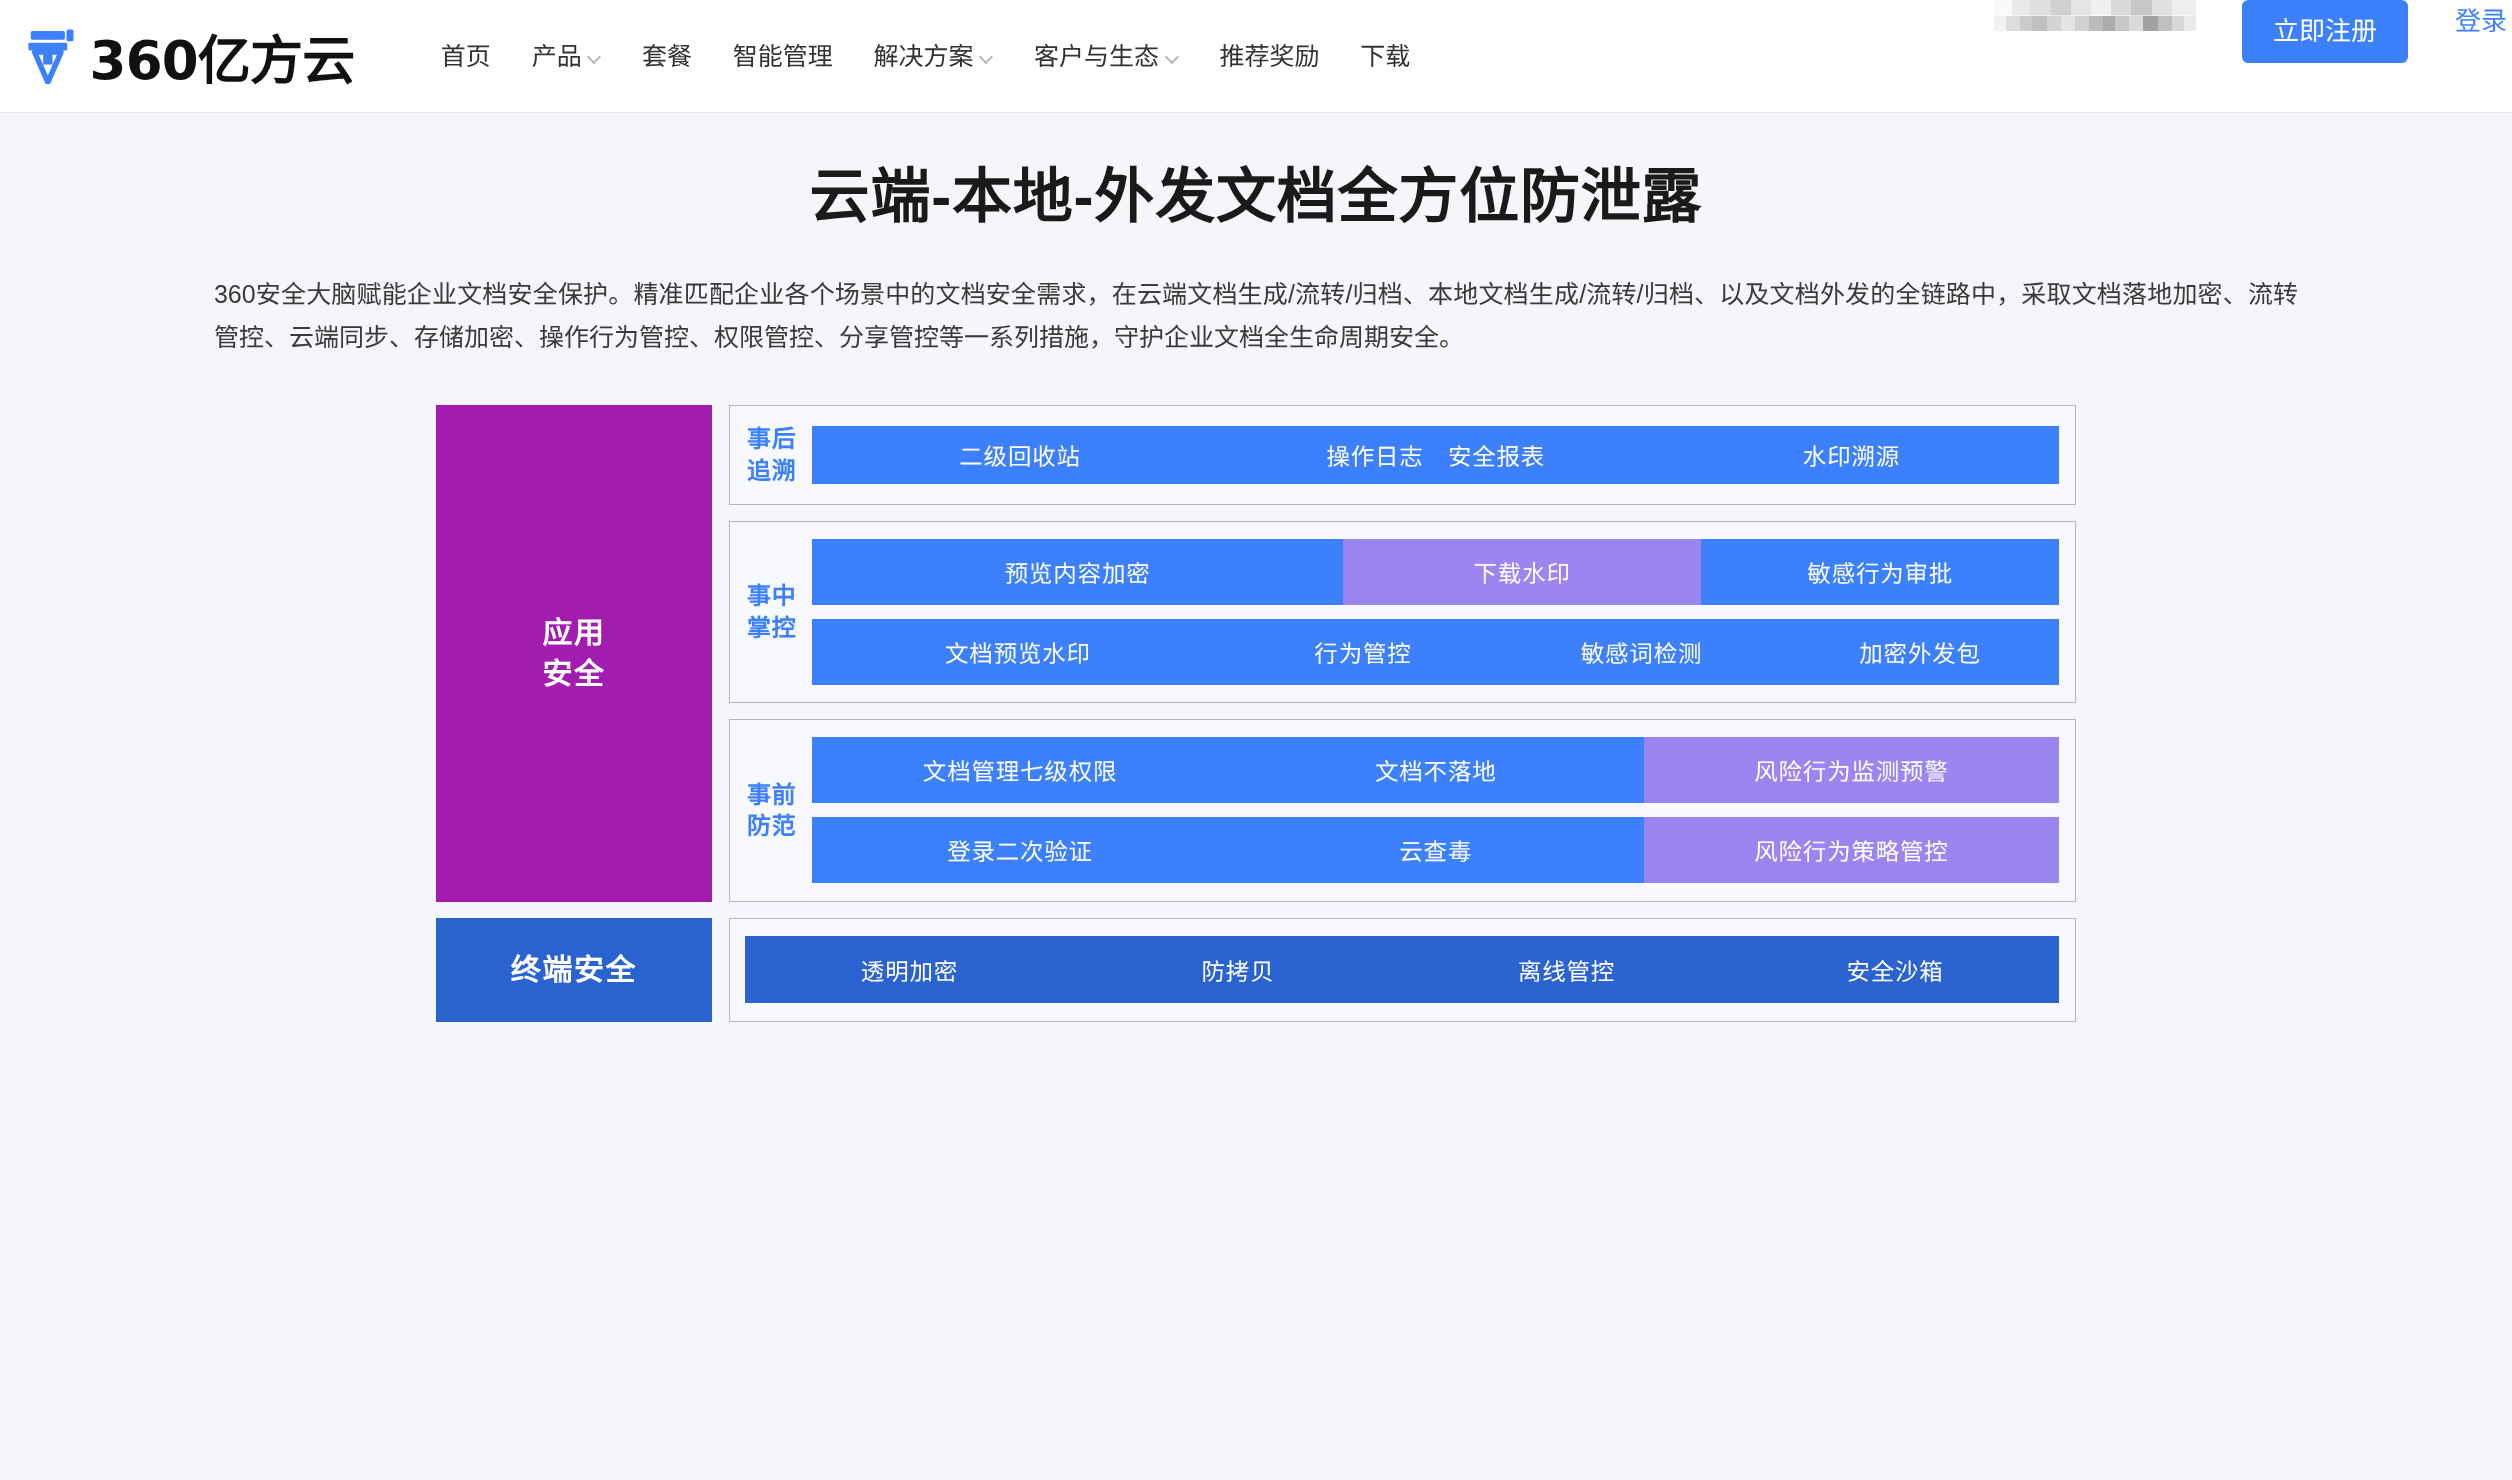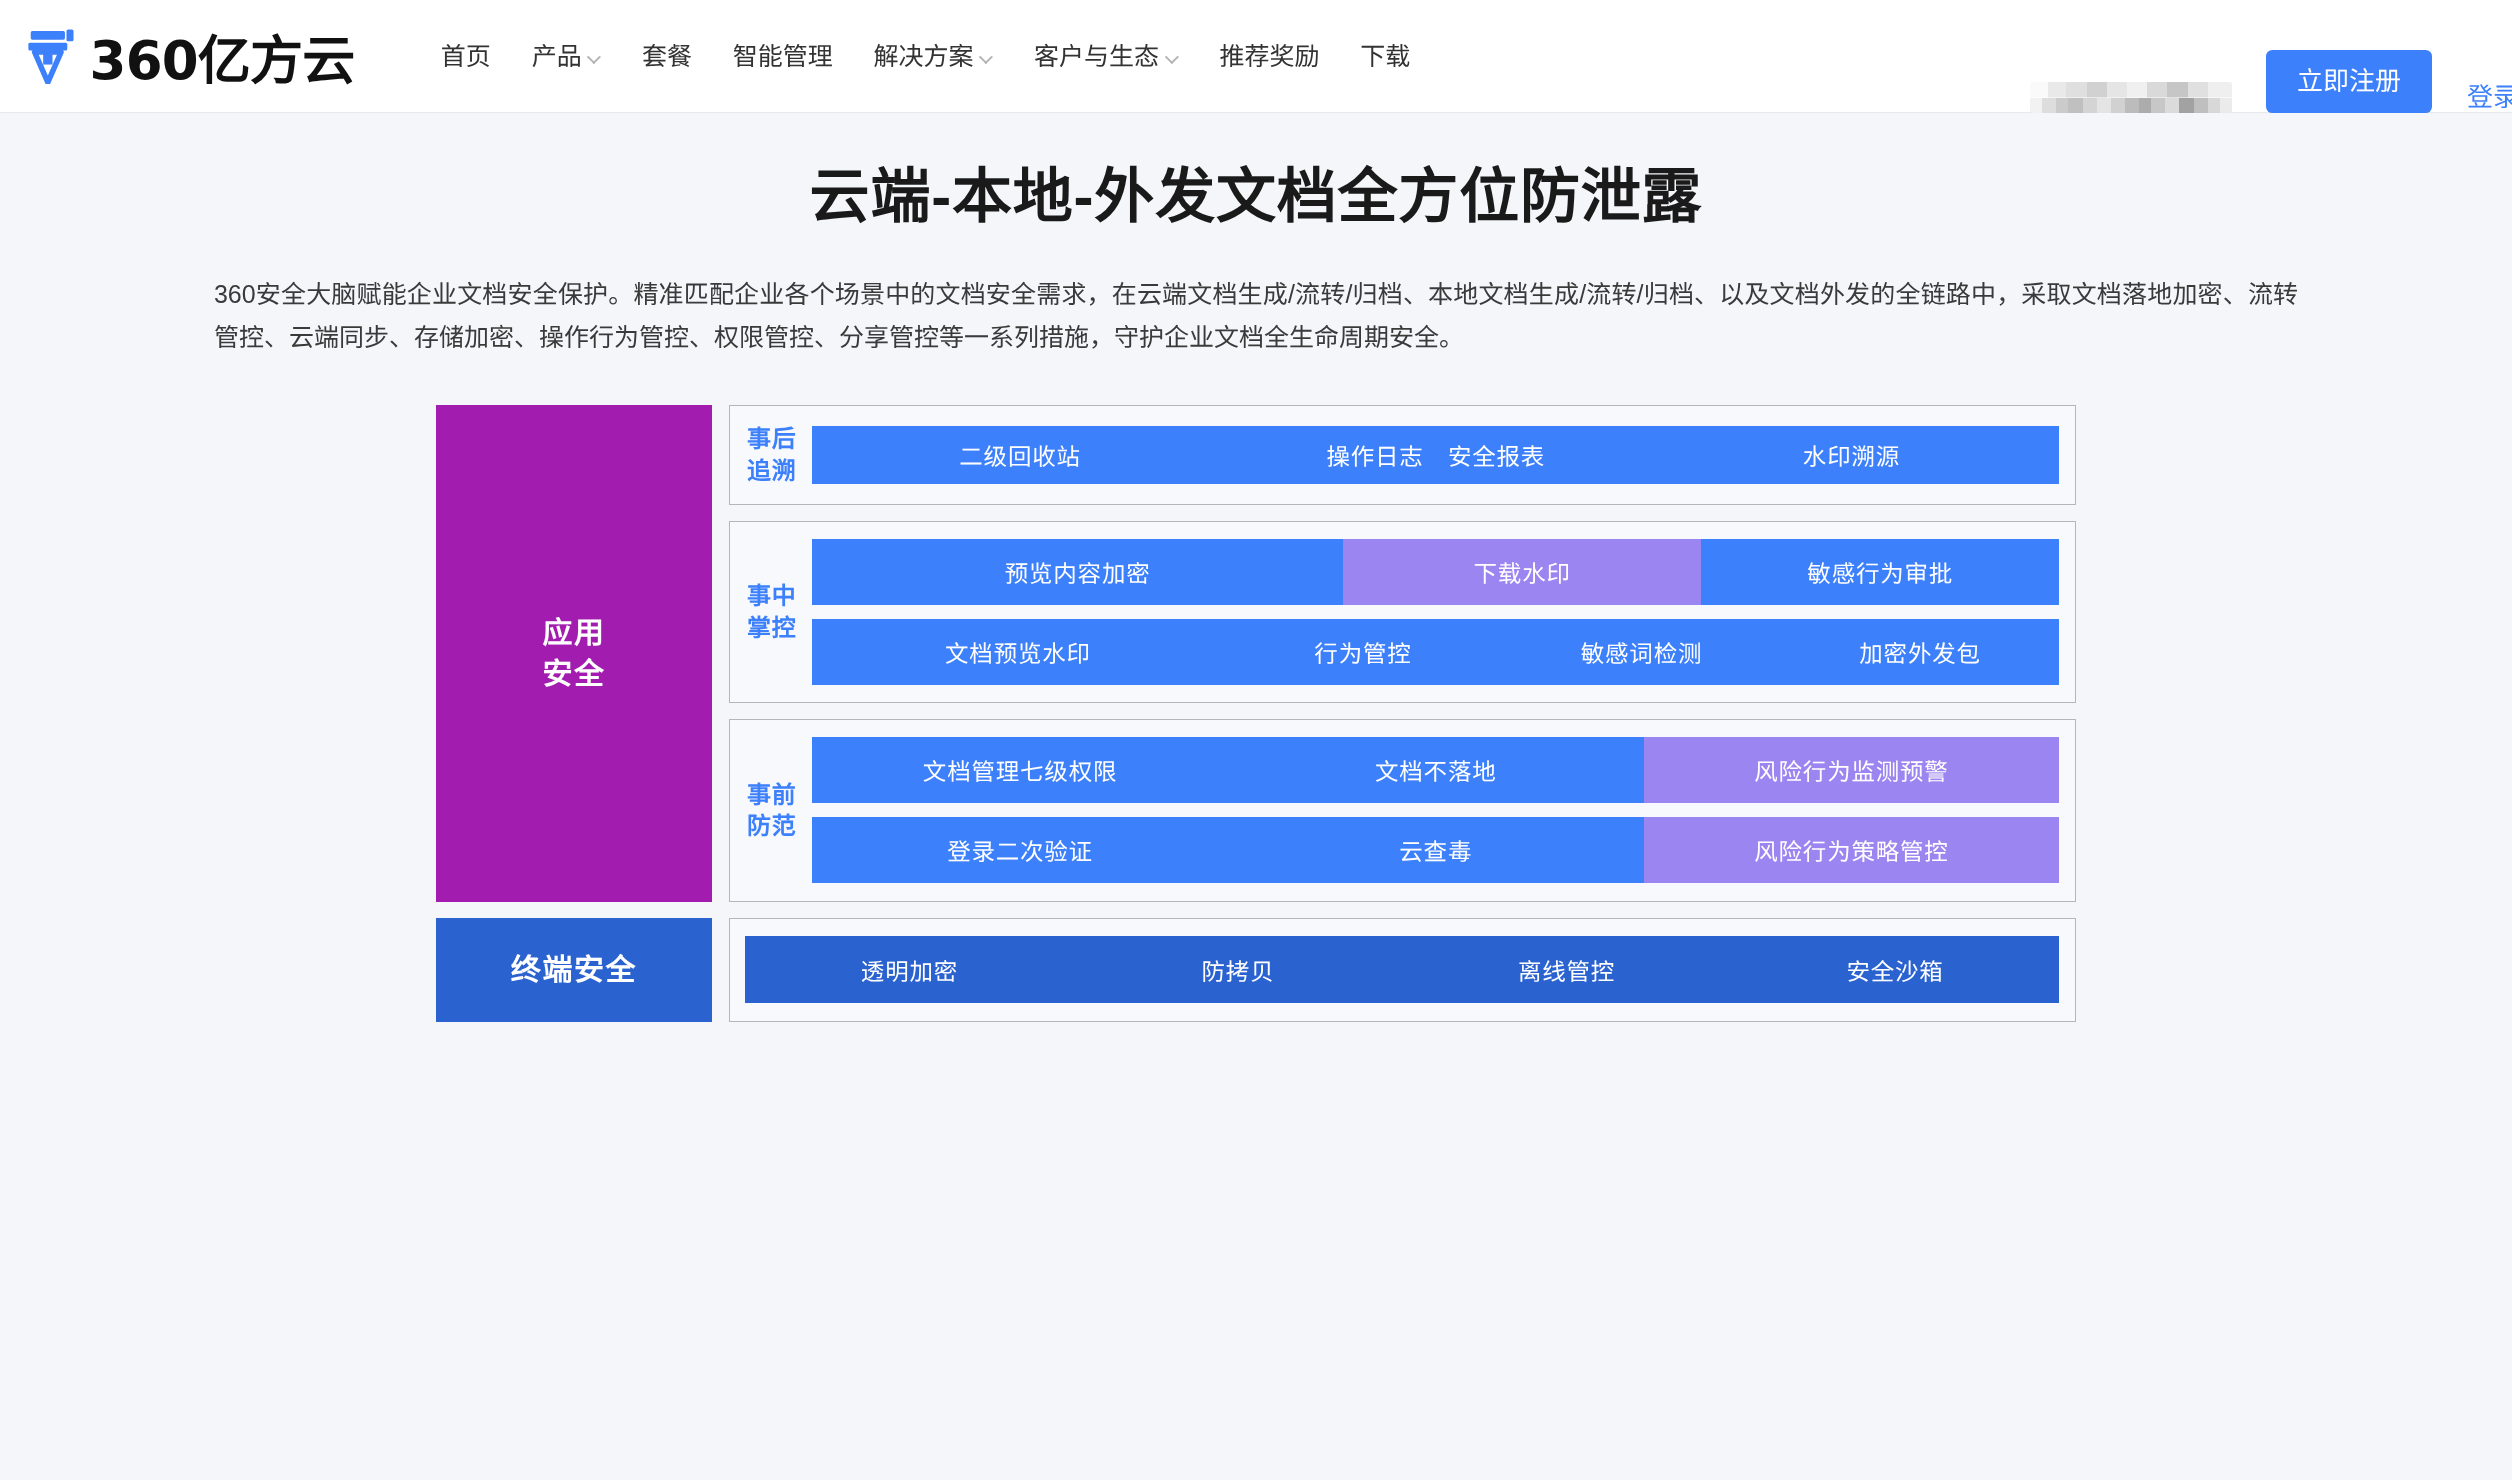--- a/index.html
+++ b/index.html
@@ -76,26 +76,26 @@
     position: absolute;
     left: 0.8px; top: 0.8px;
     width: 7.8px; height: 7.8px;
     border-right: 2px solid #b3b3b3;
     border-bottom: 2px solid #b3b3b3;
     transform: rotate(45deg);
   }
 
   .header-right {
     position: absolute;
-    right: 4px;
+    right: 16px;
     top: 0;
     height: 113px;
     display: flex;
-    align-items: flex-end;
-    gap: 4px;
+    align-items: flex-start;
+    gap: 16px;
   }
   .redacted {
     width: 202px;
     height: 31px;
     margin-right: 30px;
     border-radius: 2.4px;
     background-image:
       linear-gradient(90deg,
         #f2f2f2 0 6%, #dcdcdc 6% 13%, #c9c9c9 13% 19%,
         #bdbdbd 19% 26%, #d2d2d2 26% 33%, #e3e3e3 33% 40%,

